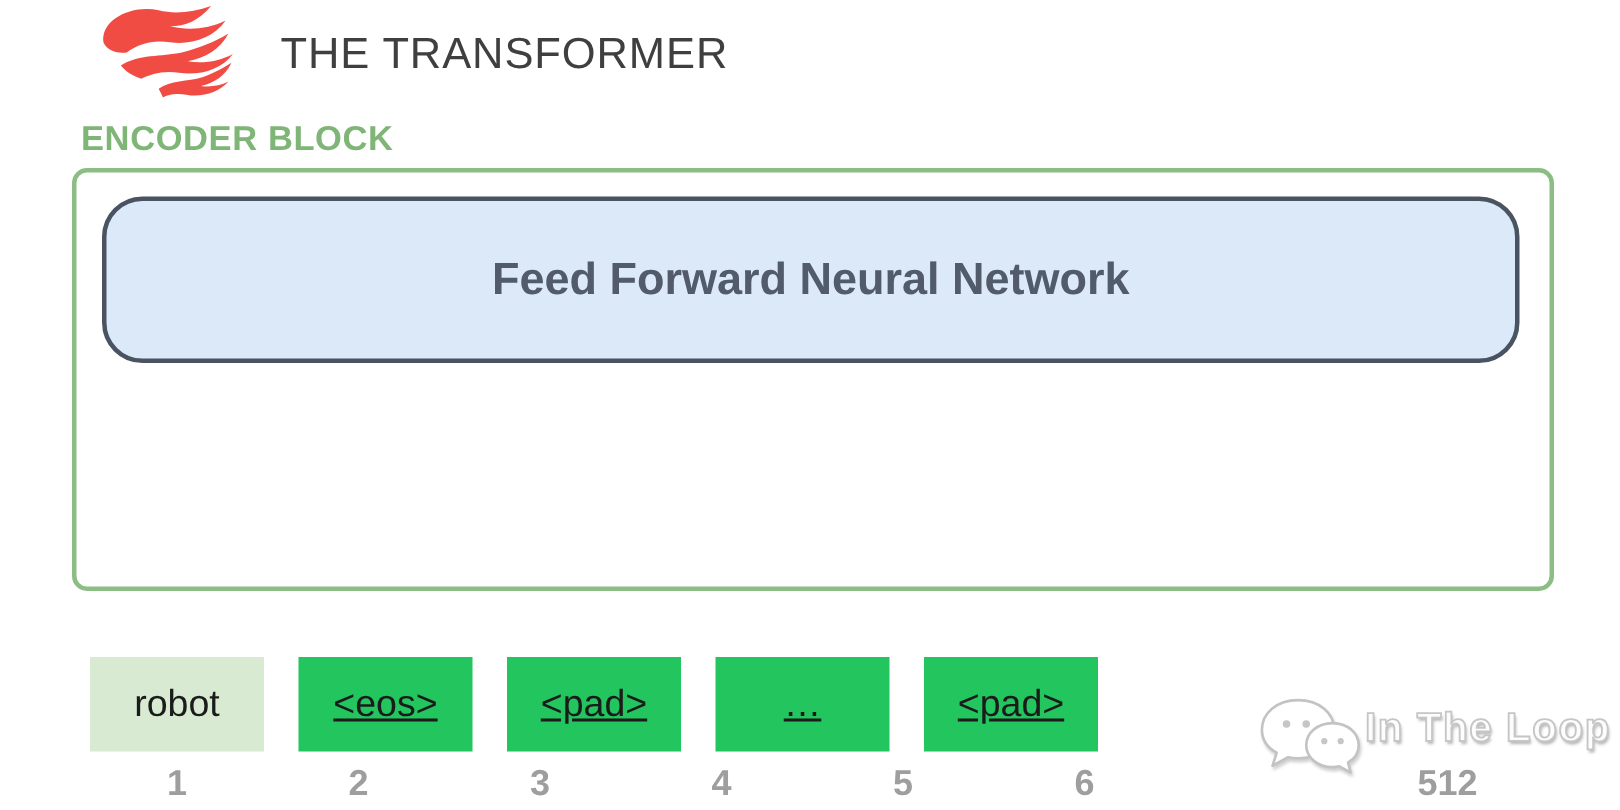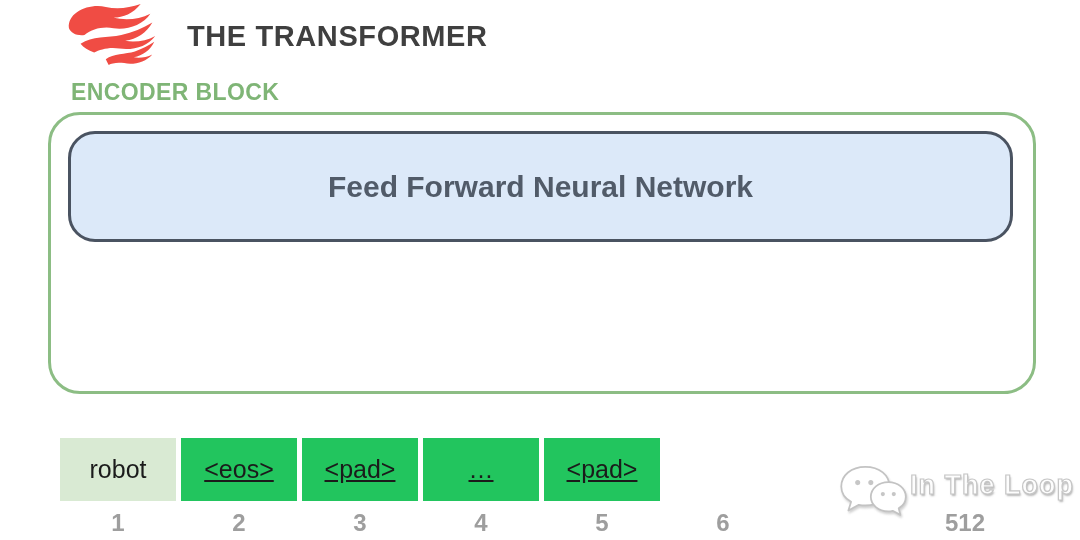--- a/index.html
+++ b/index.html
@@ -9,46 +9,46 @@
     height: 540px;
     background: #ffffff;
     overflow: hidden;
     font-family: "Liberation Sans", "DejaVu Sans", sans-serif;
   }
 
   
   .flame-logo { position: absolute; left: 58px; top: 3px; width: 114px; height: 64px; }
   .page-title {
     position: absolute; left: 187px; top: 20px;
-    font-size: 29px; font-weight: 700; color: #3f3f3f; letter-spacing: 0.6px;
+    font-size: 29px; font-weight: 400; color: #3f3f3f; letter-spacing: 0.6px;
     white-space: nowrap;
   }
 
   
   .encoder-label {
-    position: absolute; left: 71px; top: 79px;
+    position: absolute; left: 54px; top: 79px;
     font-size: 23px; font-weight: 700; color: #7fb576; letter-spacing: 0.4px;
     white-space: nowrap;
   }
   .encoder-box {
     position: absolute; left: 48px; top: 112px; width: 988px; height: 282px;
-    border: 3px solid #8cbd84; border-radius: 32px; box-sizing: border-box;
+    border: 3px solid #8cbd84; border-radius: 10px; box-sizing: border-box;
     background: #ffffff;
   }
   .layer {
     position: absolute; left: 68px; width: 945px; height: 111px;
     border: 3px solid #4a5361; border-radius: 27px; box-sizing: border-box;
     display: flex; align-items: center; justify-content: center;
     font-size: 30px; font-weight: 700; color: #515b69;
   }
   .layer-ffnn { top: 131px; background: #dce9f9; }
   .layer-attn { top: 265px; background: #fcecdb; }
 
   
-  .token-row { position: absolute; left: 60px; top: 438px; display: flex; gap: 5px; }
+  .token-row { position: absolute; left: 60px; top: 438px; display: flex; gap: 23px; }
   .token {
     width: 116px; height: 63px;
     display: flex; align-items: center; justify-content: center;
     font-size: 25px; color: #1b1b1b; white-space: nowrap;
   }
   .token.word { background: #d9ead3; }
   .token.special { background: #22c55e; text-decoration: underline; }
 
   .index-row { position: absolute; left: 60px; top: 509px; display: flex; gap: 5px; }
   .idx {

